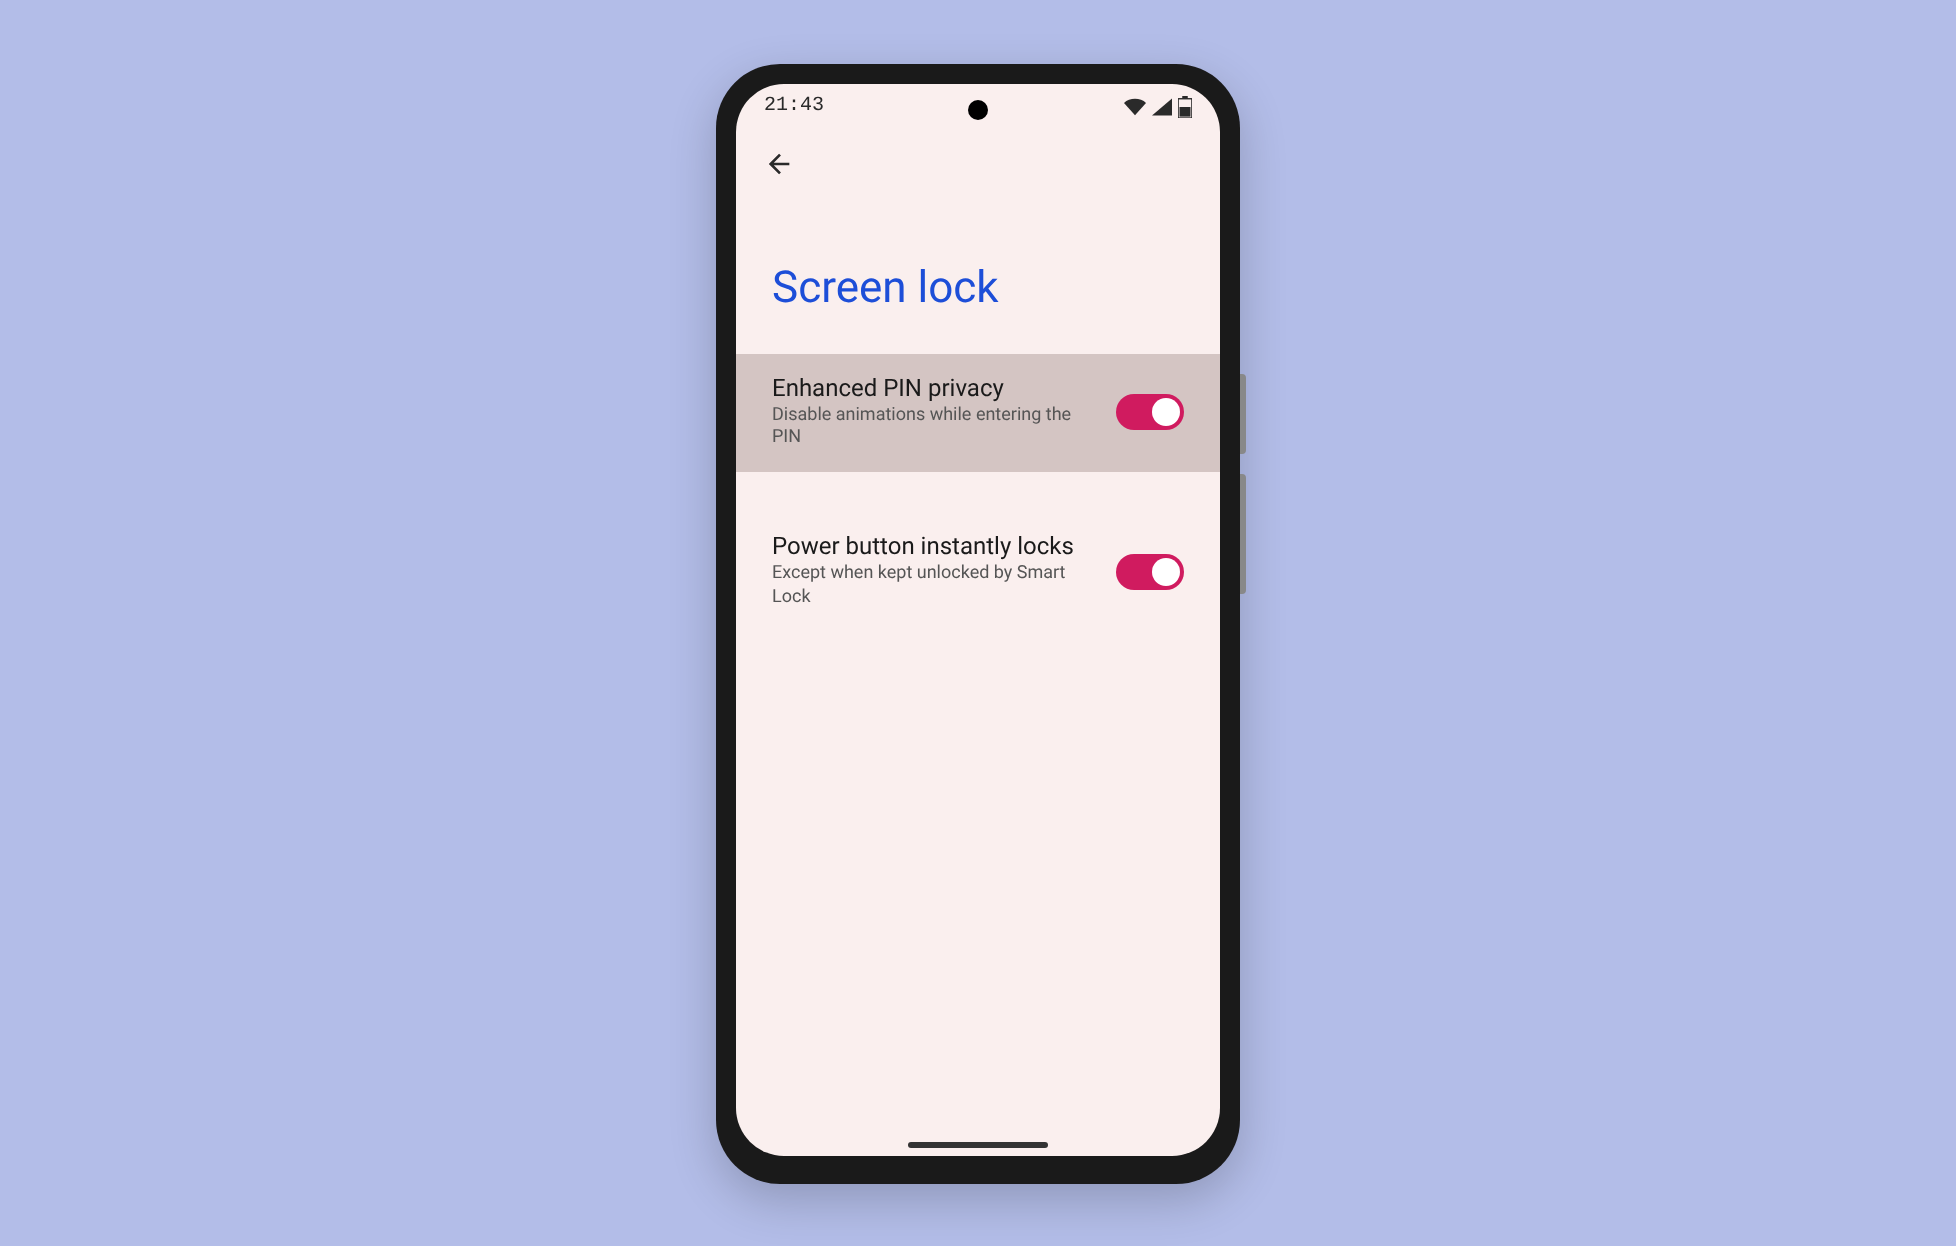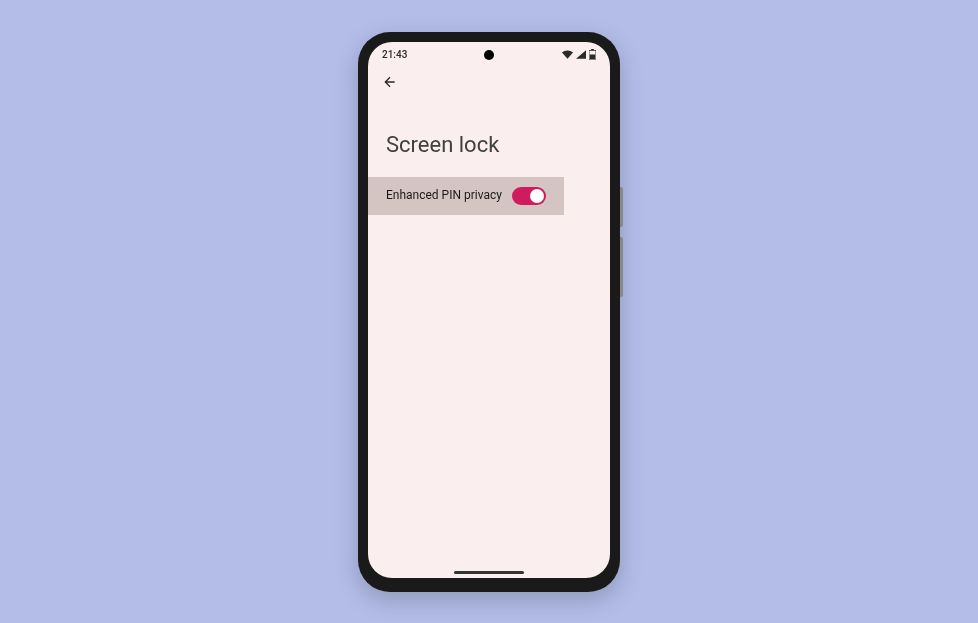--- a/index.html
+++ b/index.html
@@ -65,25 +65,26 @@
       width: 10px;
       height: 10px;
       background: #000;
       border-radius: 50%;
       z-index: 10;
     }
     
     .status-bar {
       display: flex;
       justify-content: space-between;
-      align-items: center;
+      align-items: flex-start;
       padding: 6px 14px 4px 14px;
       font-size: 10px;
       color: #2a2a2a;
       height: 24px;
+      font-family: Liberation Mono, monospace;
     }
     
     .status-time {
       font-weight: 500;
     }
     
     .status-icons {
       display: flex;
       gap: 3px;
       align-items: center;
@@ -94,27 +95,27 @@
     }
     
     .back-button {
       padding: 8px 14px;
       cursor: pointer;
     }
     
     .page-title {
       font-size: 22px;
       font-weight: 400;
-      color: #404040;
+      color: #1d4ed8;
       padding: 30px 18px 20px 18px;
     }
     
     .settings-list {
       display: flex;
-      flex-direction: row;
+      flex-direction: column;
     }
     
     .settings-row {
       display: flex;
       align-items: center;
       justify-content: space-between;
       padding: 10px 18px;
       cursor: pointer;
     }
     
@@ -202,29 +203,39 @@
       </svg>
     </div>
 
     <h1 class="page-title">Screen lock</h1>
 
     <div class="settings-list">
 
       <div class="settings-row highlighted">
         <div class="settings-row-text">
           <div class="settings-row-title">Enhanced PIN privacy</div>
+          <div class="settings-row-subtitle">Disable animations while entering the PIN</div>
         </div>
         <div class="toggle">
           <div class="toggle-thumb"></div>
         </div>
       </div>
 
       <div class="settings-row">
         <div class="settings-row-text">
         </div>
       </div>
 
+      <div class="settings-row">
+        <div class="settings-row-text">
+          <div class="settings-row-title">Power button instantly locks</div>
+          <div class="settings-row-subtitle">Except when kept unlocked by Smart Lock</div>
+        </div>
+        <div class="toggle">
+          <div class="toggle-thumb"></div>
+        </div>
+      </div>
 
     </div>
 
     <div class="nav-handle"></div>
   </div>
 </div>
 
 </body></html>

